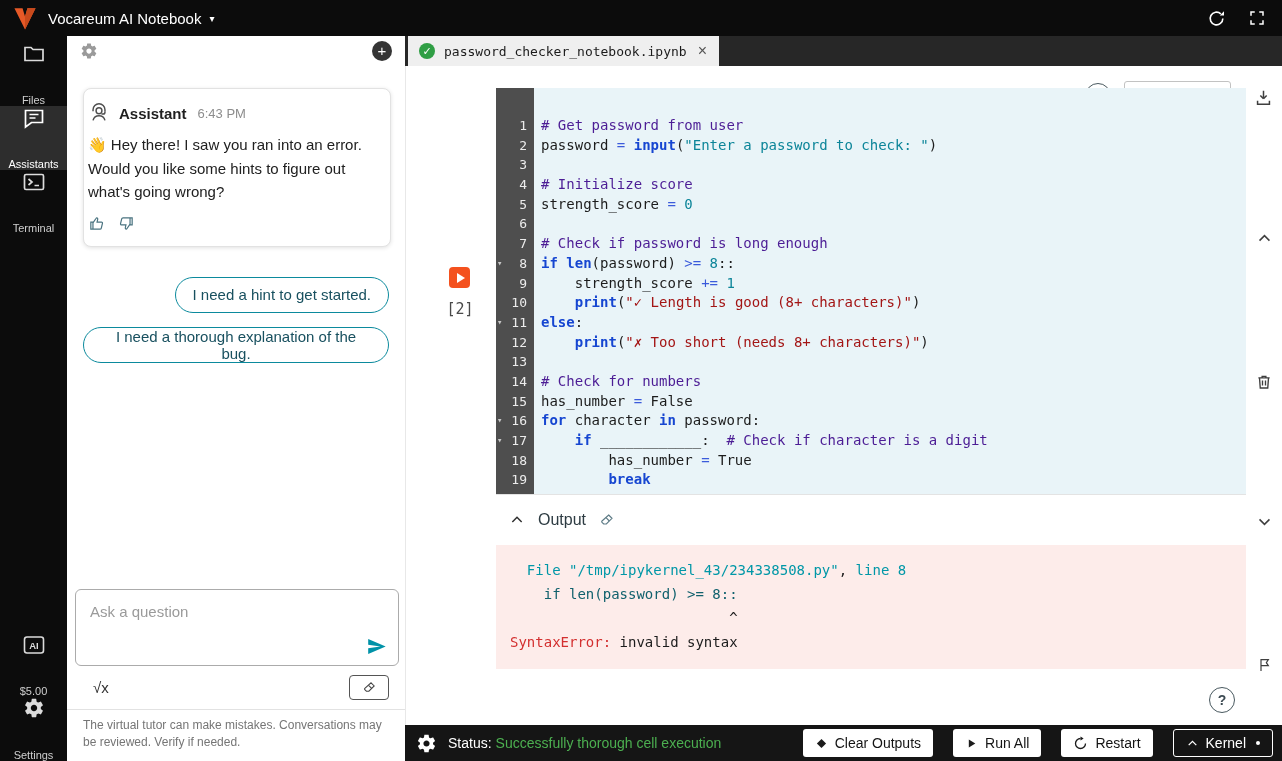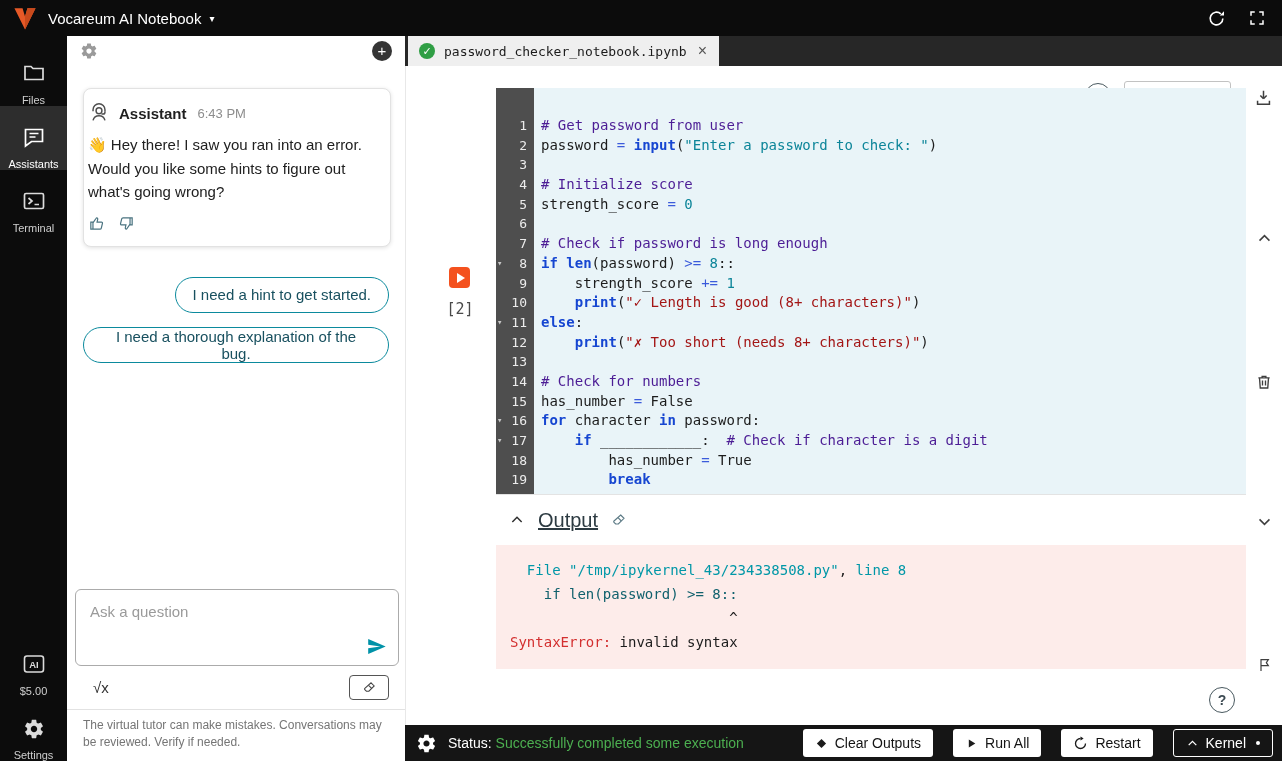--- a/index.html
+++ b/index.html
@@ -10,21 +10,21 @@
   .topbar { height:36px; background:#0c0c0c; display:flex; align-items:center; padding:0 16px 0 12px; gap:10px; }
   .tb-title { display:flex; align-items:center; gap:8px; color:#fff; font-size:15px; font-weight:500; cursor:pointer; }
   .tb-caret { font-size:10px; color:#fff; }
   .tb-right { margin-left:auto; display:flex; align-items:center; gap:22px; }
   .tb-icon { display:flex; cursor:pointer; }
 
   .app { display:flex; height:725px; }
 
   
   .sidebar { width:67px; background:#0c0c0c; display:flex; flex-direction:column; padding-top:6px; flex-shrink:0; }
-  .sb-item { height:64px; display:flex; flex-direction:column; align-items:center; justify-content:flex-end; gap:5px; cursor:pointer; }
+  .sb-item { height:64px; display:flex; flex-direction:column; align-items:center; justify-content:space-between; gap:5px; cursor:pointer; }
   .sb-label { font-size:11px; color:#cfcfcf; }
   .sb-item.active { background:#2d2d2d; }
   .sb-item.active .sb-label { color:#fff; }
   .sb-spacer { flex:1; }
 
   
   .assistant { width:338px; background:#fff; display:flex; flex-direction:column; flex-shrink:0; }
   .as-header { height:30px; display:flex; align-items:center; padding:0 13px; }
   .as-plus { margin-left:auto; width:20px; height:20px; border-radius:50%; background:#353535; color:#fff; font-size:15px; line-height:19px; text-align:center; cursor:pointer; }
   .as-body { flex:1; padding:22px 15px 0 16px; overflow:hidden; }
@@ -79,21 +79,21 @@
   .tk-num { color:#0c8599; }
   .tk-str { color:#0c8599; }
   .tk-str2 { color:#a31515; }
   .tk-t { color:#1c1c1c; }
   .tk-tl { color:#0097a7; }
   .tk-oc { color:#11616d; }
   .tk-er { color:#d32f2f; }
 
   .out-header { position:absolute; left:90px; top:428px; width:750px; height:51px; border-top:1px solid #e3e3e3; display:flex; align-items:center; gap:13px; padding-left:13px; }
   .out-header span { display:flex; }
-  .out-label { font-size:20px; color:#2d3b42;text-decoration:underline; }
+  .out-label { font-size:16px; color:#2d3b42; }
   .out-box { position:absolute; left:90px; top:479px; width:750px; height:124px; background:#fdecea; padding:13px 14px; overflow:hidden; }
   .ol { font-family:"DejaVu Sans Mono",monospace; font-size:14px; line-height:24px; white-space:pre; color:#222; }
 
   
   .statusbar { height:36px; background:#151515; display:flex; align-items:center; gap:11px; padding:0 9px 0 11px; }
   .status-text { font-size:14px; color:#fff; white-space:nowrap; }
   .status-green { color:#4caf50; margin-left:4px; }
   .sb-actions { margin-left:auto; display:flex; gap:20px; }
   .sb-btn { height:28px; display:flex; align-items:center; gap:7px; background:#fff; border:none; border-radius:3px; padding:0 12px; font-size:14px; font-family:inherit; color:#141414; font-weight:500; cursor:pointer; white-space:nowrap; }
   .sb-btn.kernel { background:transparent; border:1px solid #fff; color:#fff; }
@@ -370,21 +370,21 @@
       <button class="help-circle" style="left:803px;top:621px;">?</button>
     </div>
 
     <div class="statusbar">
       <span class="sbar-gear">
         <svg width="21" height="21" viewBox="0 0 24 24" fill="#fff">
             <path d="M19.43 12.98c.04-.32.07-.64.07-.98s-.03-.66-.07-.98l2.11-1.65c.19-.15.24-.42.12-.64l-2-3.46c-.12-.22-.39-.3-.61-.22l-2.49 1c-.52-.4-1.08-.73-1.69-.98l-.38-2.65C14.46 2.18 14.25 2 14 2h-4c-.25 0-.46.18-.49.42l-.38 2.65c-.61.25-1.17.59-1.69.98l-2.49-1c-.23-.09-.49 0-.61.22l-2 3.46c-.13.22-.07.49.12.64l2.11 1.65c-.04.32-.07.65-.07.98s.03.66.07.98l-2.11 1.65c-.19.15-.24.42-.12.64l2 3.46c.12.22.39.3.61.22l2.49-1c.52.4 1.08.73 1.69.98l.38 2.65c.03.24.24.42.49.42h4c.25 0 .46-.18.49-.42l.38-2.65c.61-.25 1.17-.59 1.69-.98l2.49 1c.23.09.49 0 .61-.22l2-3.46c.12-.22.07-.49-.12-.64l-2.11-1.65zM12 15.5c-1.93 0-3.5-1.57-3.5-3.5s1.57-3.5 3.5-3.5 3.5 1.57 3.5 3.5-1.57 3.5-3.5 3.5z"></path>
           </svg>
       </span>
       <span class="status-text">
-        <span>Status:</span><span class="status-green">Successfully completed some execution</span>
+        <span>Status:</span><span class="status-green">Successfully thorough cell execution</span>
       </span>
       <div class="sb-actions">
         <button class="sb-btn">
           <span style="display:flex;">
               <svg width="13" height="13" viewBox="0 0 24 24">
                 <path d="M12 3.5 20.5 12 12 20.5 3.5 12z" fill="#1b1b1b"></path>
               </svg>
             </span>
           <span>Clear Outputs</span>
         </button>

